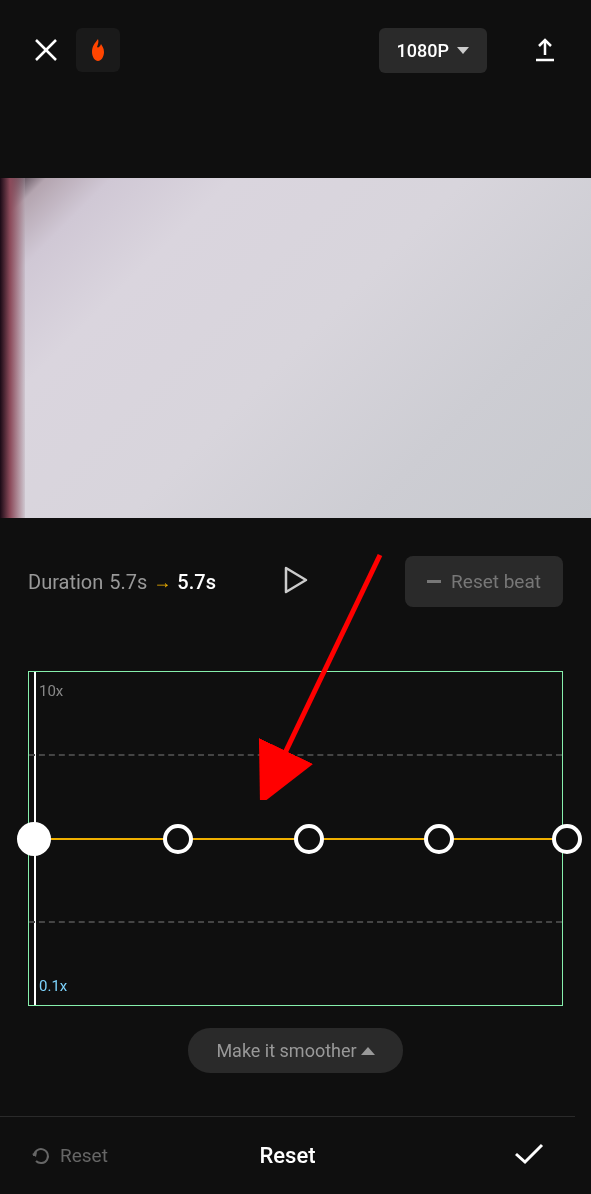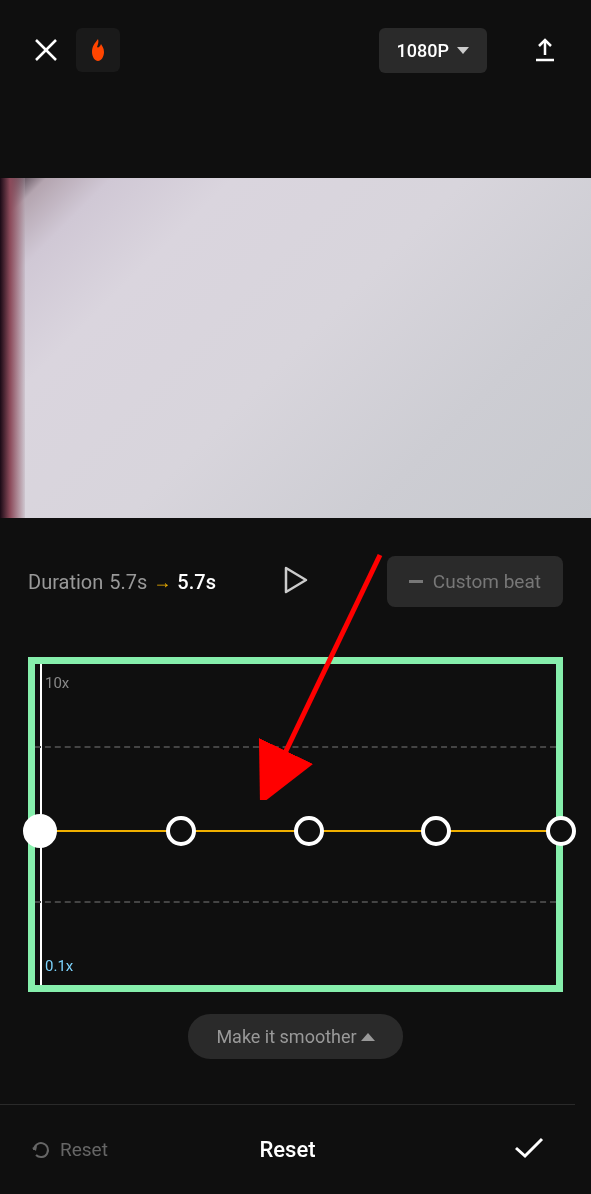--- a/index.html
+++ b/index.html
@@ -122,24 +122,24 @@
       color: #777;
       font-size: 19px;
       cursor: pointer;
     }
     .minus-icon {
       width: 14px;
       height: 3px;
       background: #777;
     }
     .curve-graph {
-      margin-top: 50px;
+      margin-top: 64px;
       position: relative;
       height: 335px;
-      border: 7px solid #86efac;
+      border: 1px solid #86efac;
     }
     .graph-label-top {
       position: absolute;
       top: 10px;
       left: 10px;
       color: #888;
       font-size: 15px;
     }
     .graph-label-bottom {
       position: absolute;
@@ -212,21 +212,21 @@
       height: 0;
       border-left: 7px solid transparent;
       border-right: 7px solid transparent;
       border-bottom: 8px solid #999;
     }
     .bottom-bar {
       position: absolute;
       bottom: 0;
       left: 0;
       right: 16px;
-      height: 90px;
+      height: 78px;
       border-top: 1px solid #2a2a2a;
       display: flex;
       align-items: center;
       justify-content: space-between;
       padding: 0 30px;
     }
     .reset-btn {
       display: flex;
       align-items: center;
       gap: 8px;
@@ -285,21 +285,21 @@
       <span class="duration-arrow">→</span>
       <span class="duration-new">5.7s</span>
     </div>
     <div class="play-btn">
       <svg width="24" height="28" viewBox="0 0 24 28">
         <polygon points="2,2 22,14 2,26" fill="none" stroke="#ccc" stroke-width="2.5" stroke-linejoin="round"></polygon>
       </svg>
     </div>
     <div class="delete-beat-btn">
       <div class="minus-icon"></div>
-      <span>Custom beat</span>
+      <span>Reset beat</span>
     </div>
   </div>
 
   <div class="curve-graph">
     <div class="graph-label-top">10x</div>
     <div class="graph-label-bottom">0.1x</div>
     <div class="playhead-line"></div>
     <div class="dashed-line dashed-top"></div>
     <div class="dashed-line dashed-bottom"></div>
     <div class="curve-line"></div>

